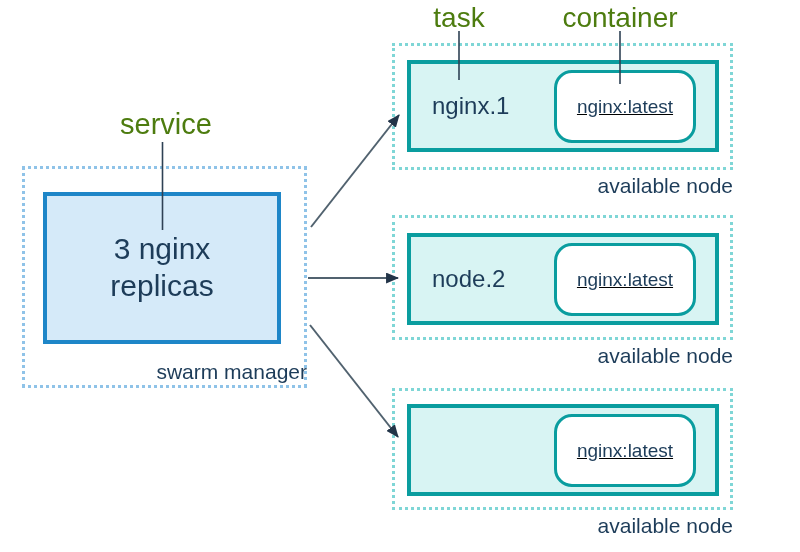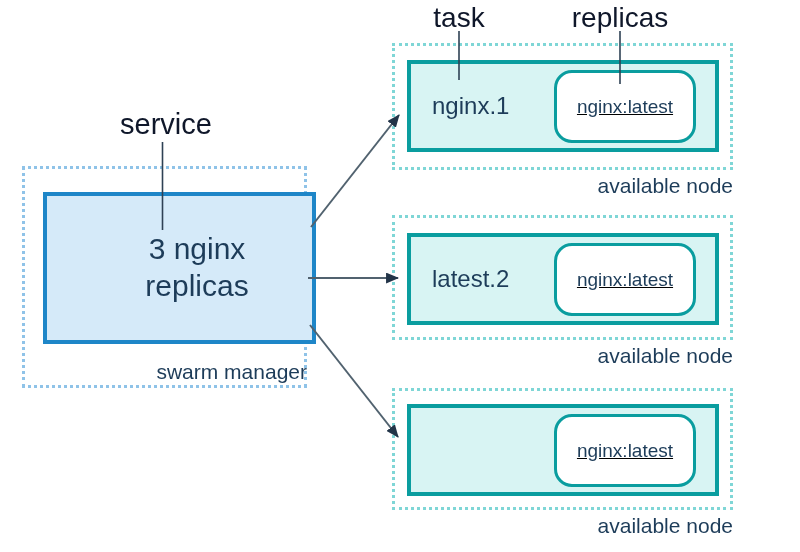--- a/index.html
+++ b/index.html
@@ -12,21 +12,21 @@
     position: relative;
     width: 800px;
     height: 552px;
     background: #ffffff;
     overflow: hidden;
   }
   .abs { position: absolute; }
 
   
   .pointer-label {
-    color: #0f172a;
+    color: #4d7c0f;
     font-size: 28px;
     font-weight: 400;
     white-space: nowrap;
     transform: translateX(-50%);
   }
   .caption {
     color: #1d3c59;
     font-size: 21px;
     text-align: right;
     white-space: nowrap;
@@ -39,21 +39,20 @@
     border: 3px dotted #8fc3e8;
   }
   .service-box {
     left: 43px; top: 192px;
     width: 230px; height: 144px;
     background: #d5eaf9;
     border: 4px solid #1e86c8;
     display: flex;
     align-items: center;
     justify-content: center;
-    padding-left: 35px;
   }
   .service-box .replicas {
     color: #1d3c59;
     font-size: 30px;
     line-height: 1.22;
     text-align: center;
     max-width: 170px;
   }
   .manager-caption {
     left: 22px; top: 360px;
@@ -107,40 +106,40 @@
     pointer-events: none;
   }
 </style>
 </head>
 <body>
 
 <div id="canvas">
 
   <div class="abs pointer-label" style="left:166px; top:108px; font-size:29px;text-align:center;">service</div>
   <div class="abs pointer-label" style="left:459px; top:2px;">task</div>
-  <div class="abs pointer-label" style="left:620px; top:2px;">replicas</div>
+  <div class="abs pointer-label" style="left:620px; top:2px;">container</div>
 
   <div class="abs manager-dotted"></div>
   <div class="abs service-box">
     <div class="replicas">3 nginx replicas</div>
   </div>
   <div class="abs caption manager-caption">swarm manager</div>
 
   <div class="abs node-dotted" style="top:43px; height:121px;"></div>
   <div class="abs task-box" style="top:60px;">
     <div class="task-label">nginx.1</div>
     <div class="container-box">
       <div class="container-label">nginx:latest</div>
     </div>
   </div>
   <div class="abs caption node-caption" style="top:174px;">available node</div>
 
   <div class="abs node-dotted" style="top:215px; height:119px;"></div>
   <div class="abs task-box" style="top:233px;">
-    <div class="task-label">latest.2</div>
+    <div class="task-label">node.2</div>
     <div class="container-box">
       <div class="container-label">nginx:latest</div>
     </div>
   </div>
   <div class="abs caption node-caption" style="top:344px;">available node</div>
 
   <div class="abs node-dotted" style="top:388px; height:116px;"></div>
   <div class="abs task-box" style="top:404px;">
     <div class="container-box">
       <div class="container-label">nginx:latest</div>

